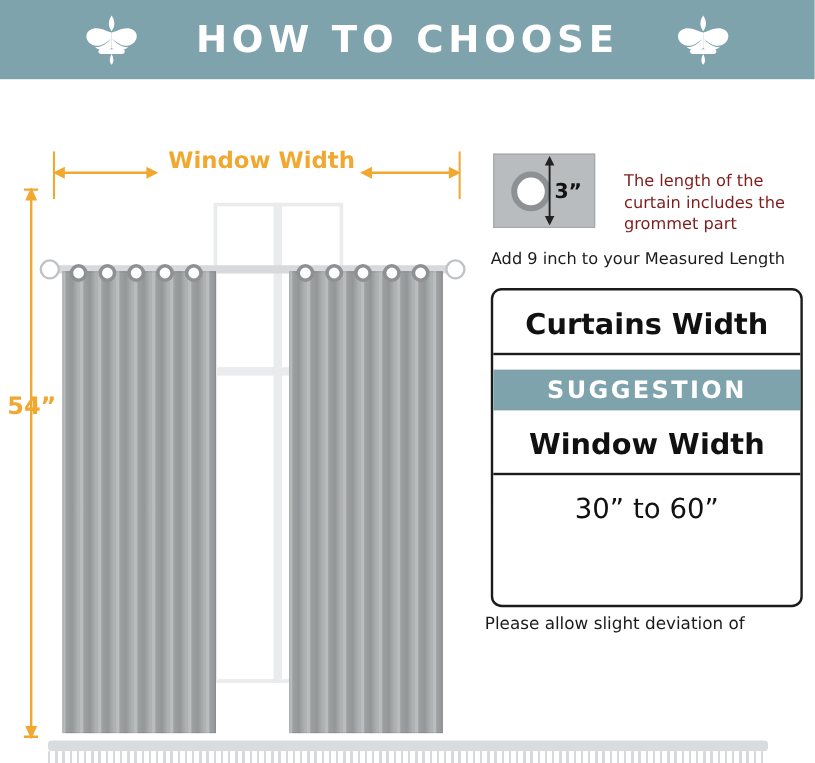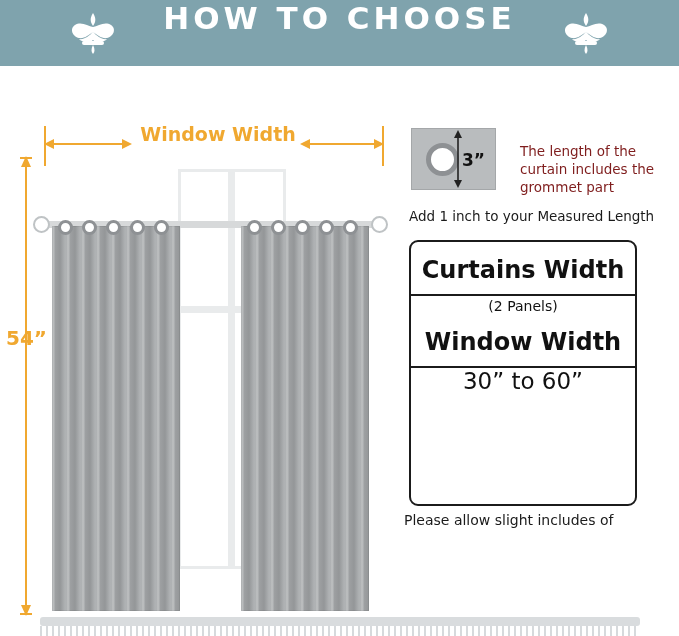--- a/index.html
+++ b/index.html
@@ -8,21 +8,21 @@
     background:#ffffff;
     font-family:"DejaVu Sans", sans-serif;
     position:relative;
     overflow:hidden;
   }
 
   
   .banner{
     position:absolute;left:0;top:0;width:679px;height:66px;
     background:#7fa3ad;
-    display:flex;align-items:flex-start;justify-content:center;
+    display:flex;align-items:center;justify-content:center;
   }
   .banner-title{
     color:#ffffff;
     font-size:31px;
     font-weight:bold;
     letter-spacing:4px;
     font-family:"DejaVu Sans", sans-serif;
   }
   .fleur{
     position:absolute;top:11px;width:70px;height:44px;
@@ -121,21 +121,21 @@
   .inch3{
     position:absolute;left:462px;top:150px;font-size:17px;color:#111;font-weight:bold;
   }
   .add3{
     position:absolute;left:409px;top:208px;width:265px;
     font-size:13.5px;color:#1b1b1b;
   }
 
   
   .card{
-    position:absolute;left:409px;top:240px;width:228px;height:266px;
+    position:absolute;left:409px;top:240px;width:260px;height:266px;
     border:2px solid #1b1b1b;border-radius:9px;background:#ffffff;
     box-sizing:border-box;overflow:hidden;
   }
   .card-row{
     text-align:center;color:#111;
   }
   .card-title{
     font-size:24px;font-weight:bold;margin-top:14px;
   }
   .card-sep{
@@ -148,21 +148,21 @@
     font-size:14px;margin-top:2px;
   }
   .card-band{
     margin-top:12px;background:#7fa3ad;color:#ffffff;
     font-size:20px;font-weight:bold;letter-spacing:2px;padding:5px 0;
   }
   .card-title2{
     font-size:24px;font-weight:bold;margin-top:14px;
   }
   .card-value2{
-    font-size:23px;margin-top:0;
+    font-size:23px;margin-top:16px;
   }
   .disclaimer{
     position:absolute;left:404px;top:510px;width:272px;
     font-size:14px;color:#1b1b1b;line-height:1.45;
   }
 </style>
 </head>
 <body>
 
 <div class="banner">
@@ -251,26 +251,26 @@
 <div class="grommet-ill">
   <div class="hole"></div>
 </div>
 <svg style="position:absolute;left:452px;top:130px;width:12px;height:58px;" viewBox="0 0 12 58">
   <line x1="6" y1="6" x2="6" y2="52" stroke="#222" stroke-width="1.6"></line>
   <polygon points="6,0 2,8 10,8" fill="#222"></polygon>
   <polygon points="6,58 2,50 10,50" fill="#222"></polygon>
 </svg>
 <div class="inch3">3”</div>
 <div class="grommet-note">The length of the curtain includes the grommet part</div>
-<div class="add3">Add 1 inch to your Measured Length</div>
+<div class="add3">Add 9 inch to your Measured Length</div>
 
 <div class="card">
   <div class="card-row card-title">Curtains Width</div>
   <div class="card-sep"></div>
-  <div class="card-row card-sub">(2 Panels)</div>
+  <div class="card-row card-band">SUGGESTION</div>
   <div class="card-row card-title2">Window Width</div>
   <div class="card-sep"></div>
   <div class="card-row card-value2">30” to 60”</div>
 </div>
 
 <div class="disclaimer">
-  <div>Please allow slight includes of</div>
+  <div>Please allow slight deviation of</div>
 </div>
 
 </body></html>

